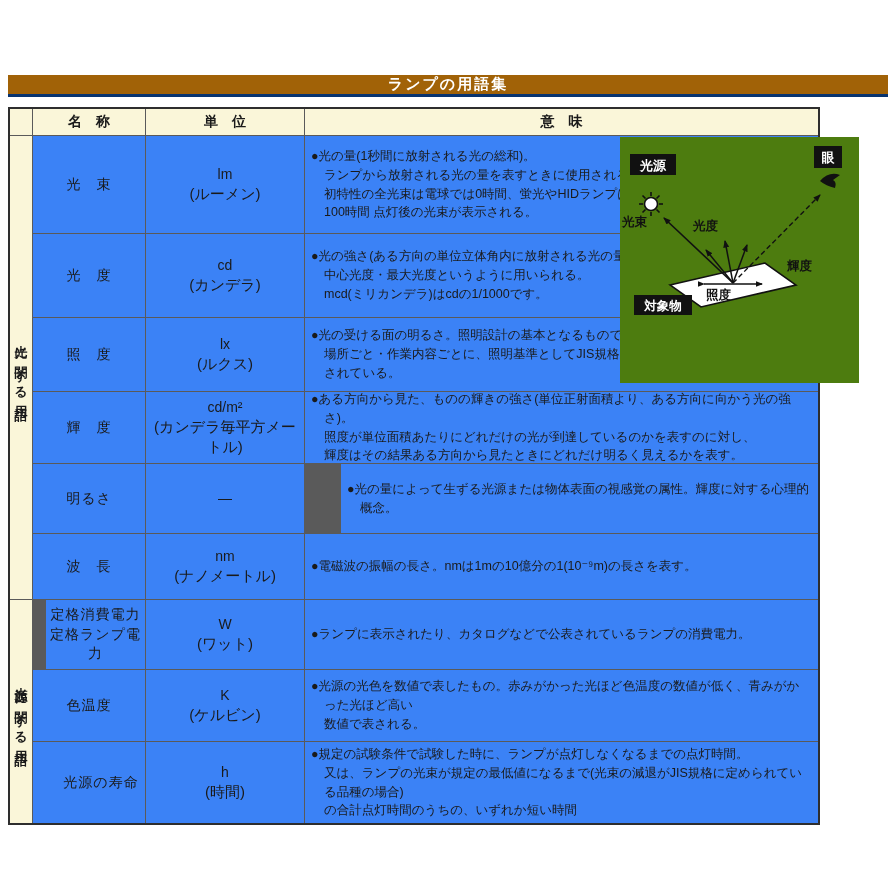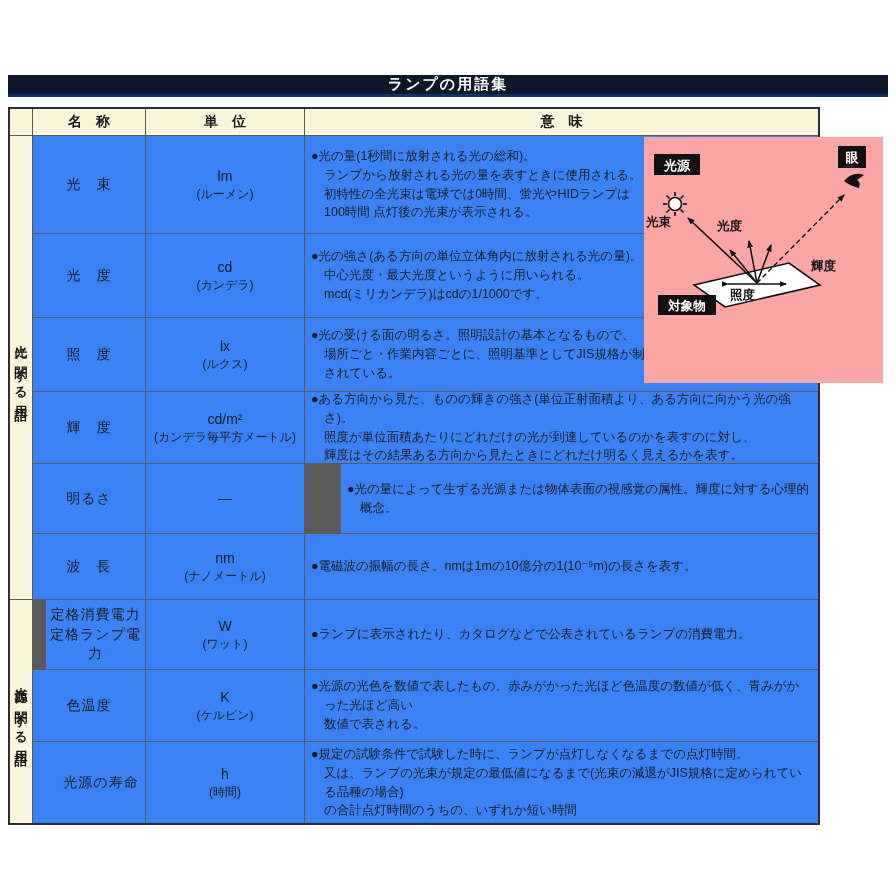--- a/index.html
+++ b/index.html
@@ -2,21 +2,21 @@
 <html><head>
 <meta charset="utf-8">
 <style>
   html,body{margin:0;padding:0;background:#fff;}
   .page{
     position:relative;width:896px;height:896px;background:#ffffff;overflow:hidden;
     font-family:"Liberation Sans","DejaVu Sans",sans-serif;color:#1a1a1a;
   }
   .title-bar{
     position:absolute;left:8px;top:75px;width:880px;height:22px;box-sizing:border-box;
-    background:#0f172a;border-bottom:3px solid #08336f;
+    background:#a16207;border-bottom:3px solid #08336f;
     display:flex;align-items:center;justify-content:center;
     color:#ffffff;font-weight:bold;font-size:15px;letter-spacing:2px;
   }
   .glossary-table{
     position:absolute;left:8px;top:107px;width:812px;box-sizing:border-box;
     border:2px solid #2e2e2e;background:#5a5a5a;
     display:grid;gap:1px;
     grid-template-columns:22px 112px 158px 1fr;
     grid-template-rows:26px 97px 83px 73px 71px 69px 65px 69px 71px 81px;
   }
@@ -24,28 +24,28 @@
   .hdr{background:#faf6d9;font-weight:bold;font-size:14px;}
   .corner{background:#faf6d9;}
   .cat{background:#faf6d9;}
   .cat span{
     writing-mode:vertical-rl;text-orientation:upright;
     font-weight:bold;font-size:13px;letter-spacing:3px;line-height:1;
   }
   .name-cell{font-size:14px;letter-spacing:1px;text-align:center;white-space:pre-line;line-height:1.4;}
   .unit-cell{flex-direction:column;text-align:center;line-height:1.35;padding:0 2px;}
   .unit-sym{font-size:14px;}
-  .unit-read{font-size:12px;}
+  .unit-read{font-size:15px;}
   .meaning-cell{justify-content:flex-start;padding:5px 6px;}
   .mtext{
     font-size:12.5px;line-height:1.5;white-space:pre-line;
     padding-left:13px;text-indent:-13px;text-align:left;
   }
   .diagram-panel{
-    position:absolute;left:644px;top:137px;width:239px;height:246px;background:#fca5a5;
+    position:absolute;left:620px;top:137px;width:239px;height:246px;background:#4d7c0f;
   }
   .diagram-panel svg{display:block;}
   svg text{font-family:"Liberation Sans","DejaVu Sans",sans-serif;}
 </style>
 </head>
 <body>
 
 <div class="page">
 
   <div class="title-bar">ランプの用語集</div>

